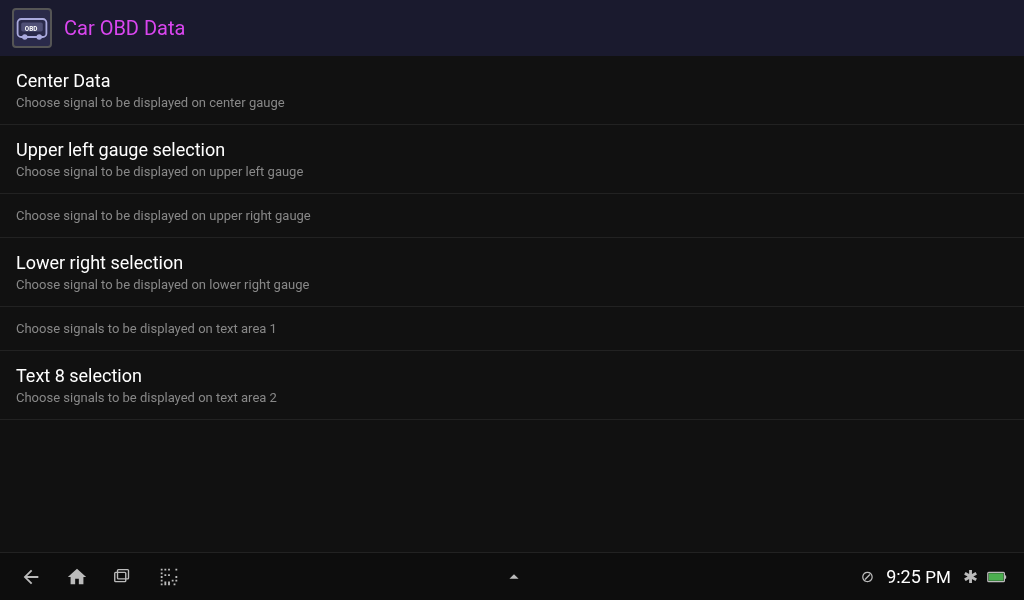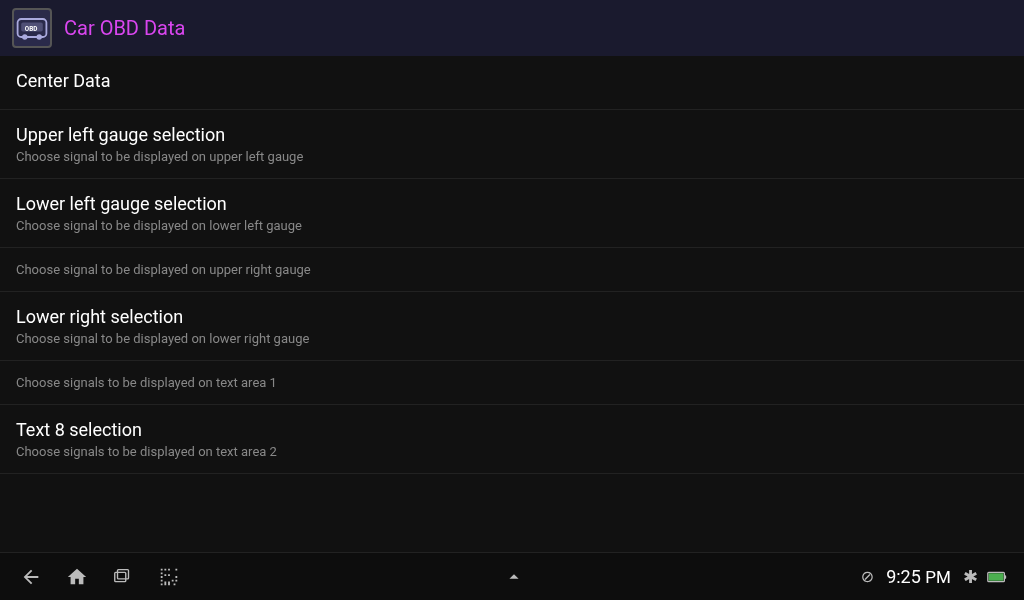--- a/index.html
+++ b/index.html
@@ -161,28 +161,25 @@
     </svg>
   </div>
   <span id="app-title">Car OBD Data</span>
 </div>
 
 <div id="header-divider"></div>
 
 <div id="main-container">
 <div class="settings-item">
       <div class="settings-item-title">Center Data</div>
+      <div class="settings-item-subtitle">Choose signal to be displayed on center gauge</div>
     </div>
     <div class="settings-item">
       <div class="settings-item-title">Upper left gauge selection</div>
       <div class="settings-item-subtitle">Choose signal to be displayed on upper left gauge</div>
-    </div>
-    <div class="settings-item">
-      <div class="settings-item-title">Lower left gauge selection</div>
-      <div class="settings-item-subtitle">Choose signal to be displayed on lower left gauge</div>
     </div>
     <div class="settings-item">
       <div class="settings-item-subtitle">Choose signal to be displayed on upper right gauge</div>
     </div>
     <div class="settings-item">
       <div class="settings-item-title">Lower right selection</div>
       <div class="settings-item-subtitle">Choose signal to be displayed on lower right gauge</div>
     </div>
     <div class="settings-item">
       <div class="settings-item-subtitle">Choose signals to be displayed on text area 1</div>

